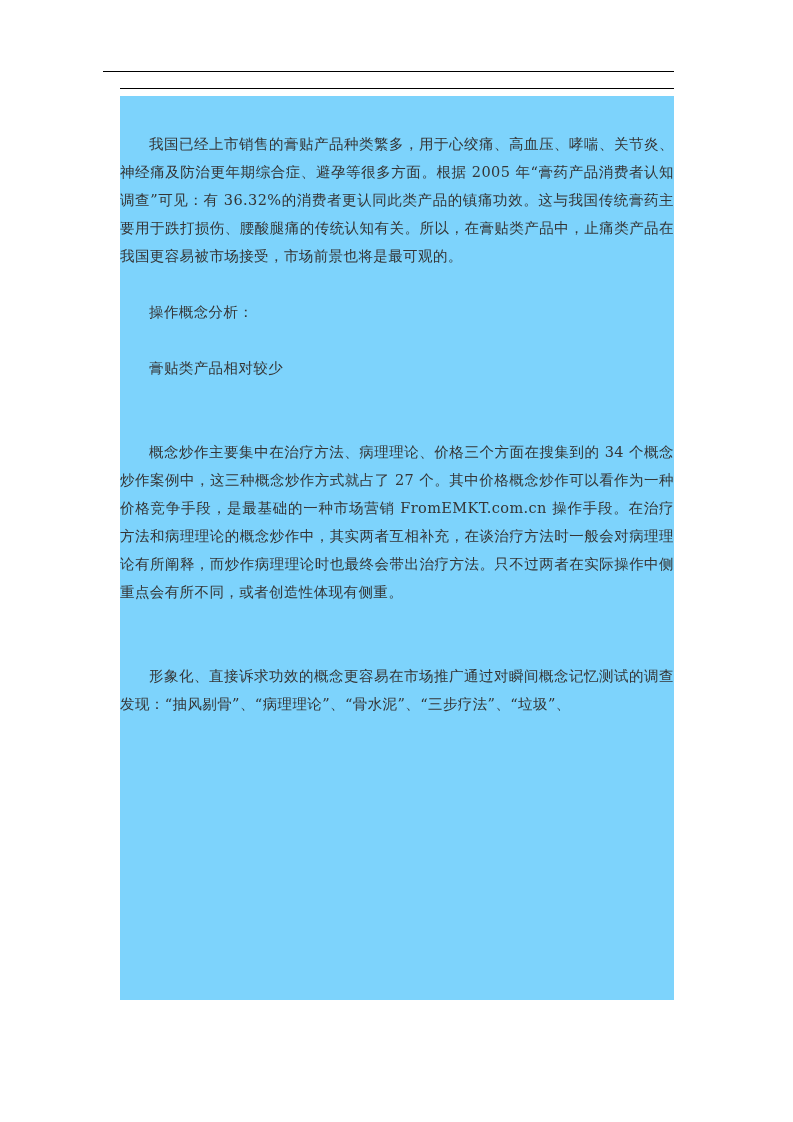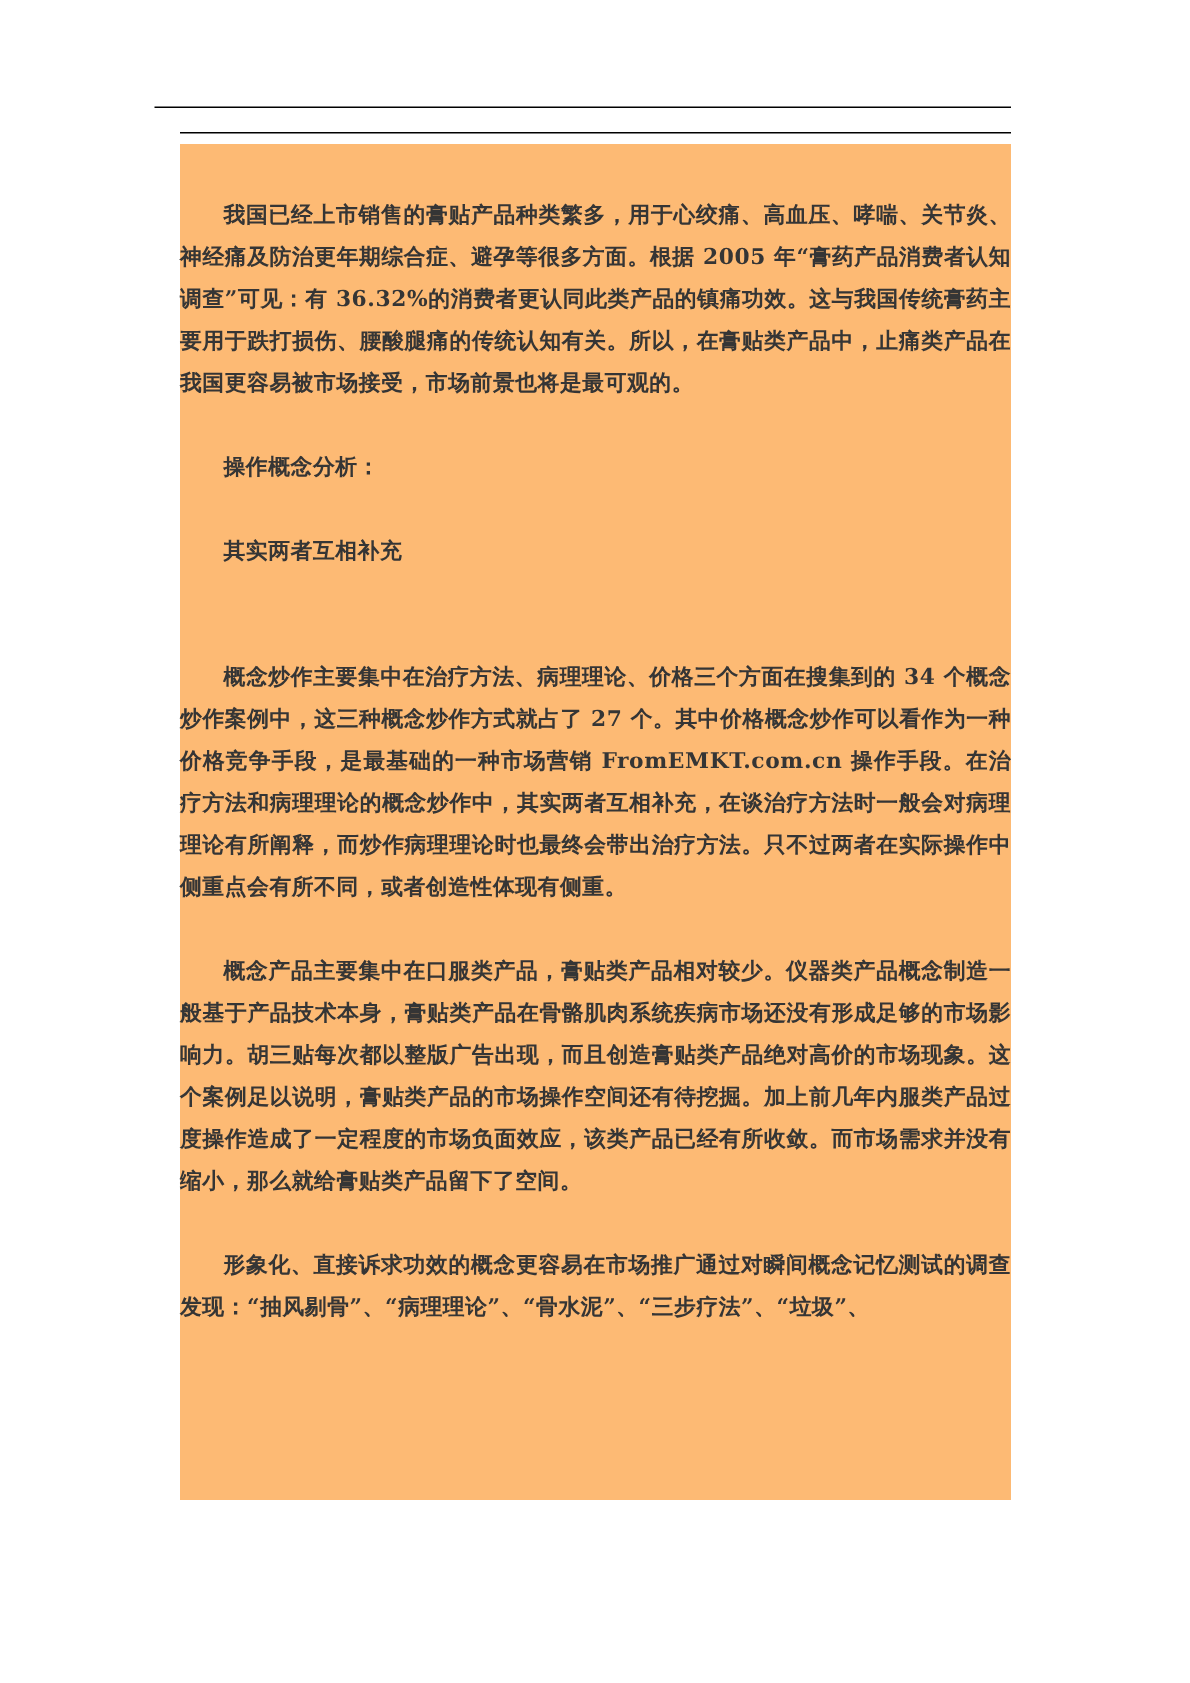--- a/index.html
+++ b/index.html
@@ -30,24 +30,23 @@
       width: 554px;
       height: 0;
       border-top: 1px solid #000000;
     }
     .content {
       position: absolute;
       left: 120px;
       top: 96px;
       width: 554px;
       height: 904px;
-      background: #fdba74;
+      background: #7dd3fc;
       box-sizing: border-box;
       padding-top: 34px;
-      font-weight: bold;
     }
     .para {
       margin: 0;
       font-size: 14.5px;
       line-height: 28px;
       text-align: justify;
       text-indent: 29px;
       letter-spacing: 0.4px;
       color: #353535;
     }
@@ -59,21 +58,20 @@
 <body>
 
 <div class="rule-top"></div>
 <div class="rule-second"></div>
 
 <div class="content">
   <p class="para">我国已经上市销售的膏贴产品种类繁多，用于心绞痛、高血压、哮喘、关节炎、神经痛及防治更年期综合症、避孕等很多方面。根据 2005 年“膏药产品消费者认知调查”可见：有 36.32%的消费者更认同此类产品的镇痛功效。这与我国传统膏药主要用于跌打损伤、腰酸腿痛的传统认知有关。所以，在膏贴类产品中，止痛类产品在我国更容易被市场接受，市场前景也将是最可观的。</p>
   <div class="gap"></div>
   <p class="para">操作概念分析：</p>
   <div class="gap"></div>
-  <p class="para">其实两者互相补充</p>
+  <p class="para">膏贴类产品相对较少</p>
   <div class="gap"></div>
   <div class="gap"></div>
   <p class="para">概念炒作主要集中在治疗方法、病理理论、价格三个方面在搜集到的 34 个概念炒作案例中，这三种概念炒作方式就占了 27 个。其中价格概念炒作可以看作为一种价格竞争手段，是最基础的一种市场营销 FromEMKT.com.cn 操作手段。在治疗方法和病理理论的概念炒作中，其实两者互相补充，在谈治疗方法时一般会对病理理论有所阐释，而炒作病理理论时也最终会带出治疗方法。只不过两者在实际操作中侧重点会有所不同，或者创造性体现有侧重。</p>
   <div class="gap"></div>
-  <p class="para">概念产品主要集中在口服类产品，膏贴类产品相对较少。仪器类产品概念制造一般基于产品技术本身，膏贴类产品在骨骼肌肉系统疾病市场还没有形成足够的市场影响力。胡三贴每次都以整版广告出现，而且创造膏贴类产品绝对高价的市场现象。这个案例足以说明，膏贴类产品的市场操作空间还有待挖掘。加上前几年内服类产品过度操作造成了一定程度的市场负面效应，该类产品已经有所收敛。而市场需求并没有缩小，那么就给膏贴类产品留下了空间。</p>
   <div class="gap"></div>
   <p class="para">形象化、直接诉求功效的概念更容易在市场推广通过对瞬间概念记忆测试的调查发现：“抽风剔骨”、“病理理论”、“骨水泥”、“三步疗法”、“垃圾”、</p>
 </div>
 
 </body></html>

